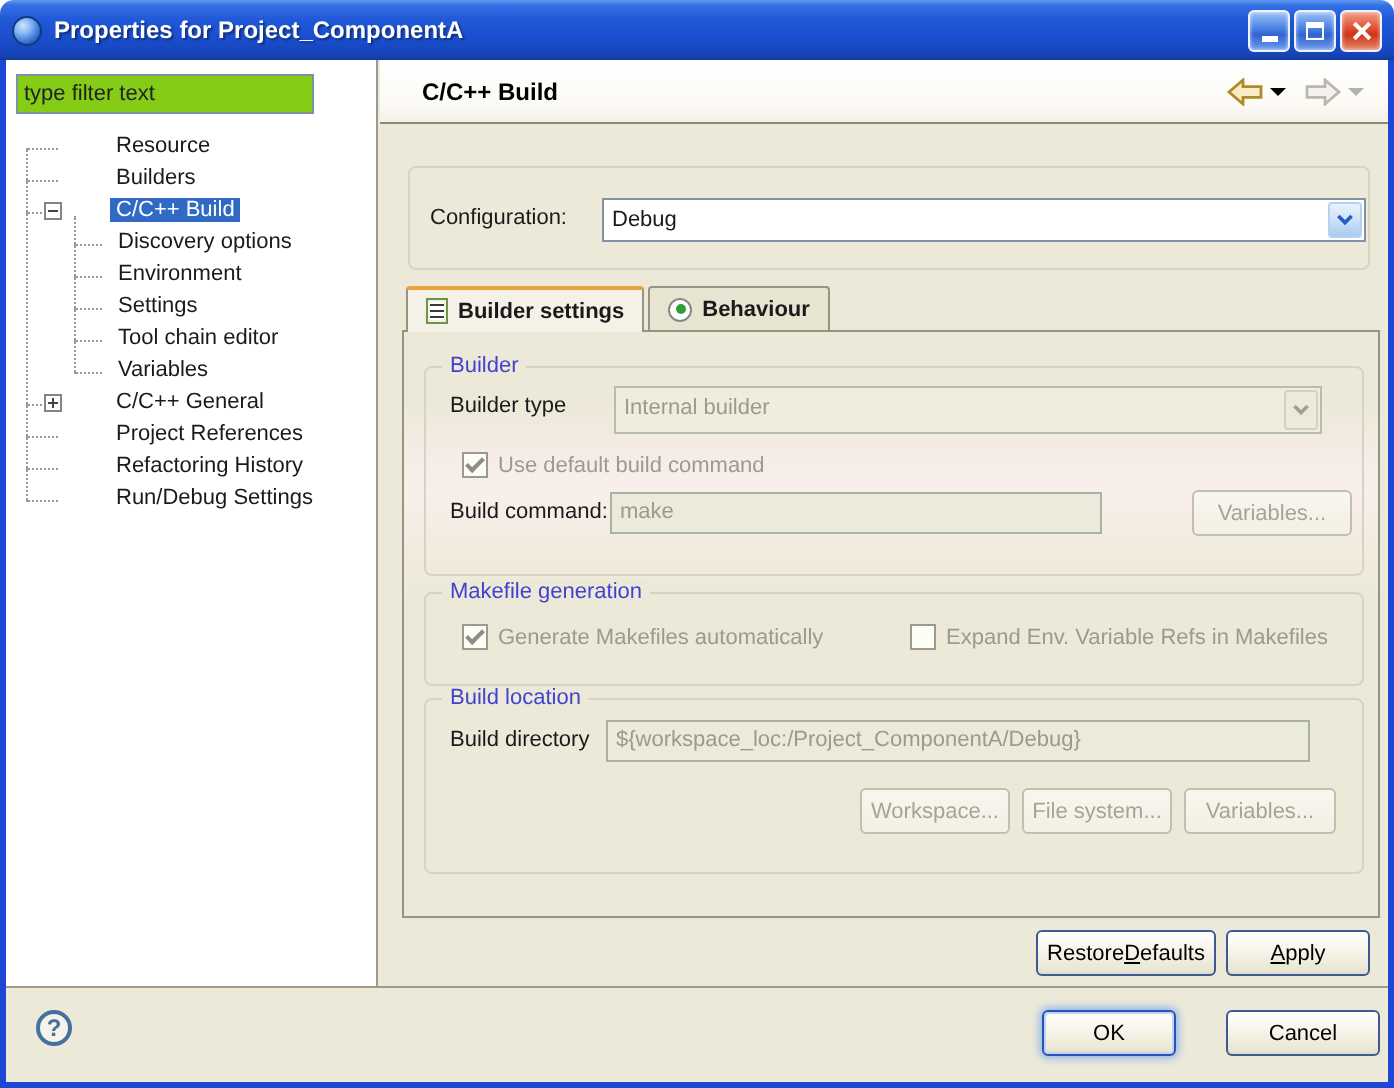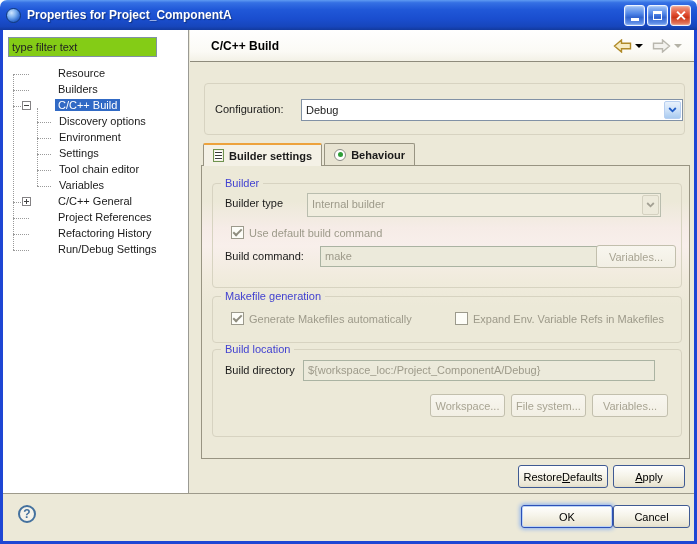--- a/index.html
+++ b/index.html
@@ -234,21 +234,21 @@
                 <svg width="9" height="6" viewBox="0 0 9 6">
                     <path d="M1.2 1 L4.5 4.3 L7.8 1" stroke="#a3a093" stroke-width="1.8" fill="none"></path>
                   </svg>
               </span>
             </div>
             <div class="cbrow" style="left:18px;top:42px">
               <span class="checkbox checked"></span>
               <span class="dis-text">Use default build command</span>
             </div>
             <span style="position:absolute;left:12px;top:66px">Build command:</span>
-            <div class="field" style="left:107px;top:62px;width:285px">make</div>
+            <div class="field" style="left:92px;top:62px;width:246px">make</div>
             <div class="btn disabled" style="left:383px;top:61px;width:80px">Variables...</div>
           </div>
 
           <div class="group g-makefile">
             <span class="group-title">Makefile generation</span>
             <div class="cbrow" style="left:18px;top:15px">
               <span class="checkbox checked"></span>
               <span class="dis-text">Generate Makefiles automatically</span>
             </div>
             <div class="cbrow" style="left:242px;top:15px">
@@ -273,18 +273,18 @@
             <span>efaults</span>
         </div>
         <div class="btn" style="left:423px;top:435px;width:72px">
           <span class="mn">A</span>
             <span>pply</span>
         </div>
       </div>
 
       <div class="footer-sep"></div>
       <div class="help">?</div>
-      <div class="btn default" style="left:518px;top:475px;width:92px">OK</div>
+      <div class="btn default" style="left:518px;top:475px;width:67px">OK</div>
       <div class="btn" style="left:610px;top:475px;width:77px">Cancel</div>
 
     </div>
   </div>
 </div>
 
 </body></html>

